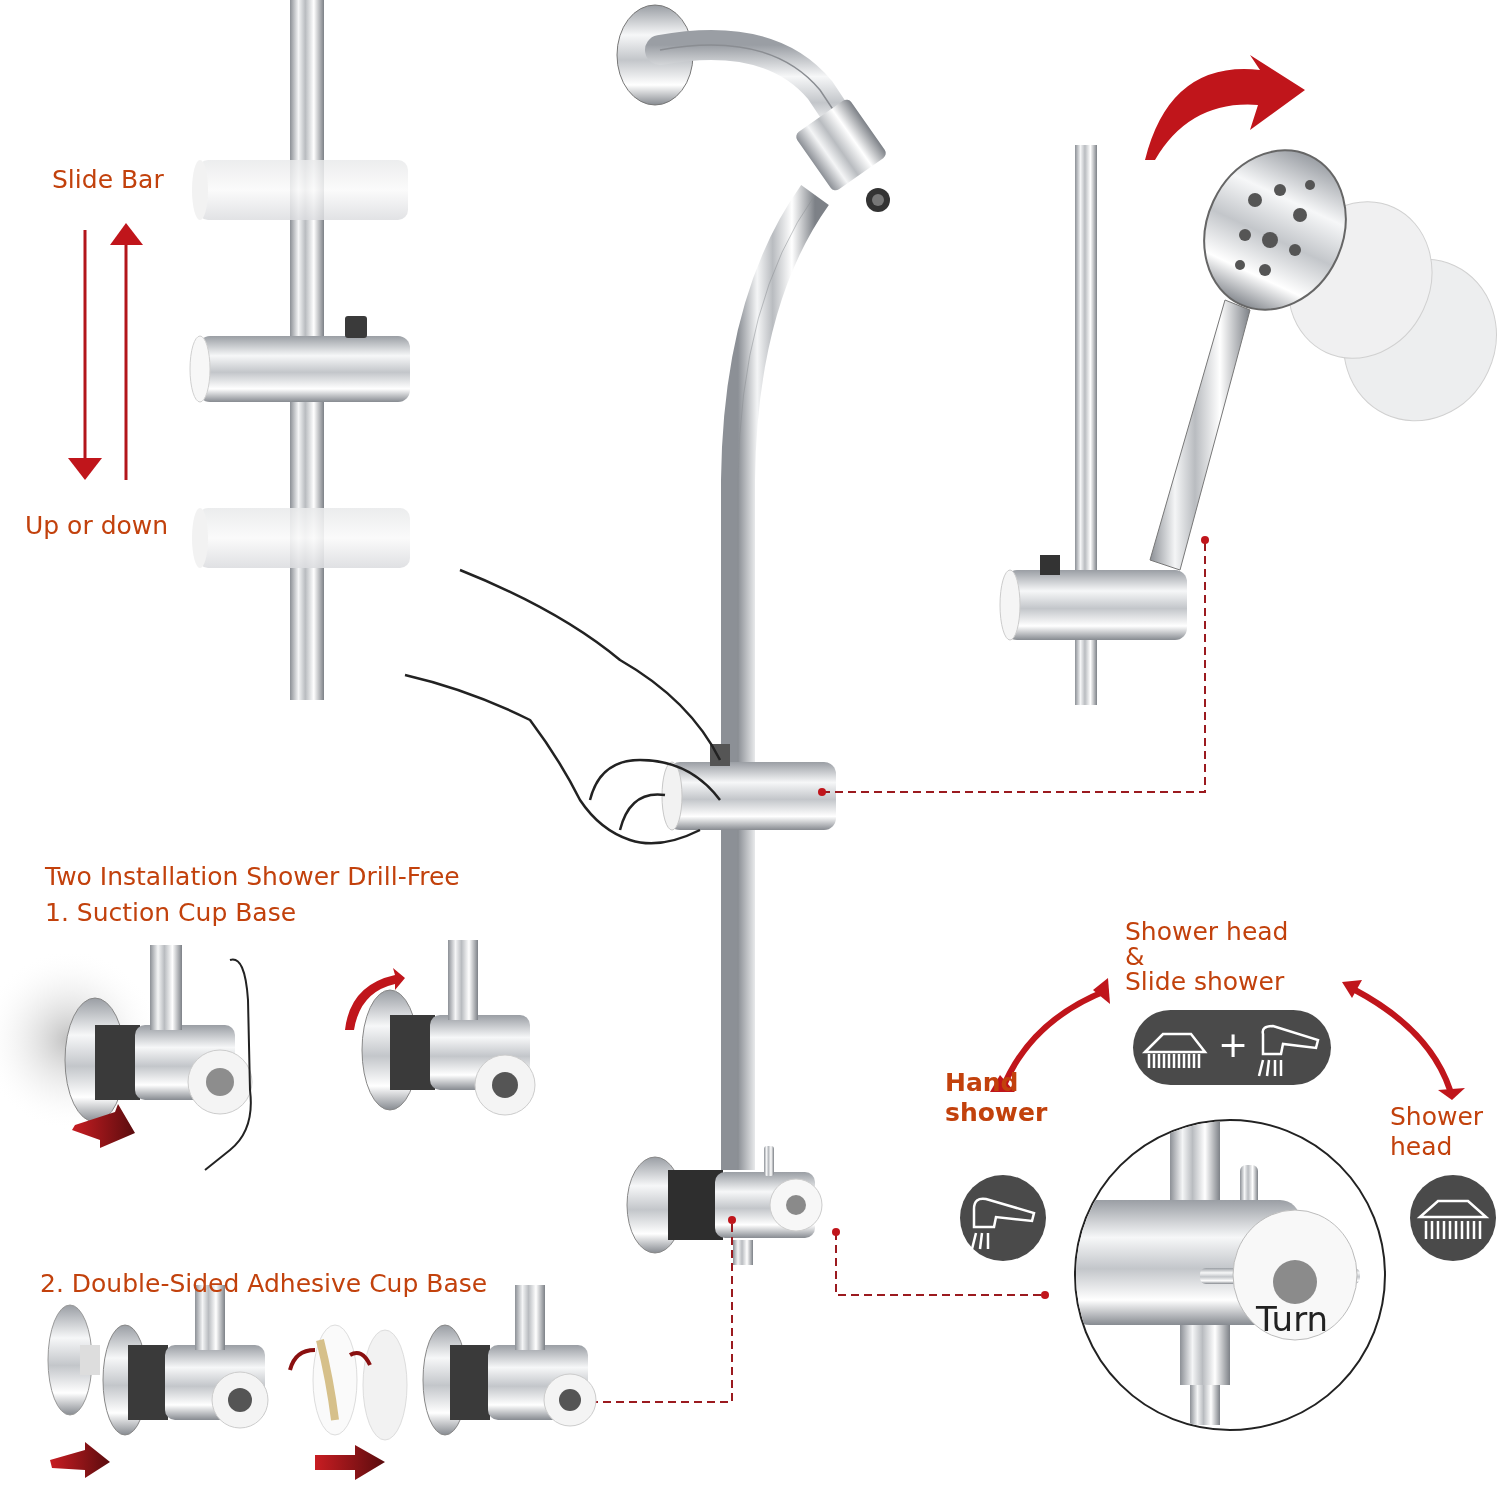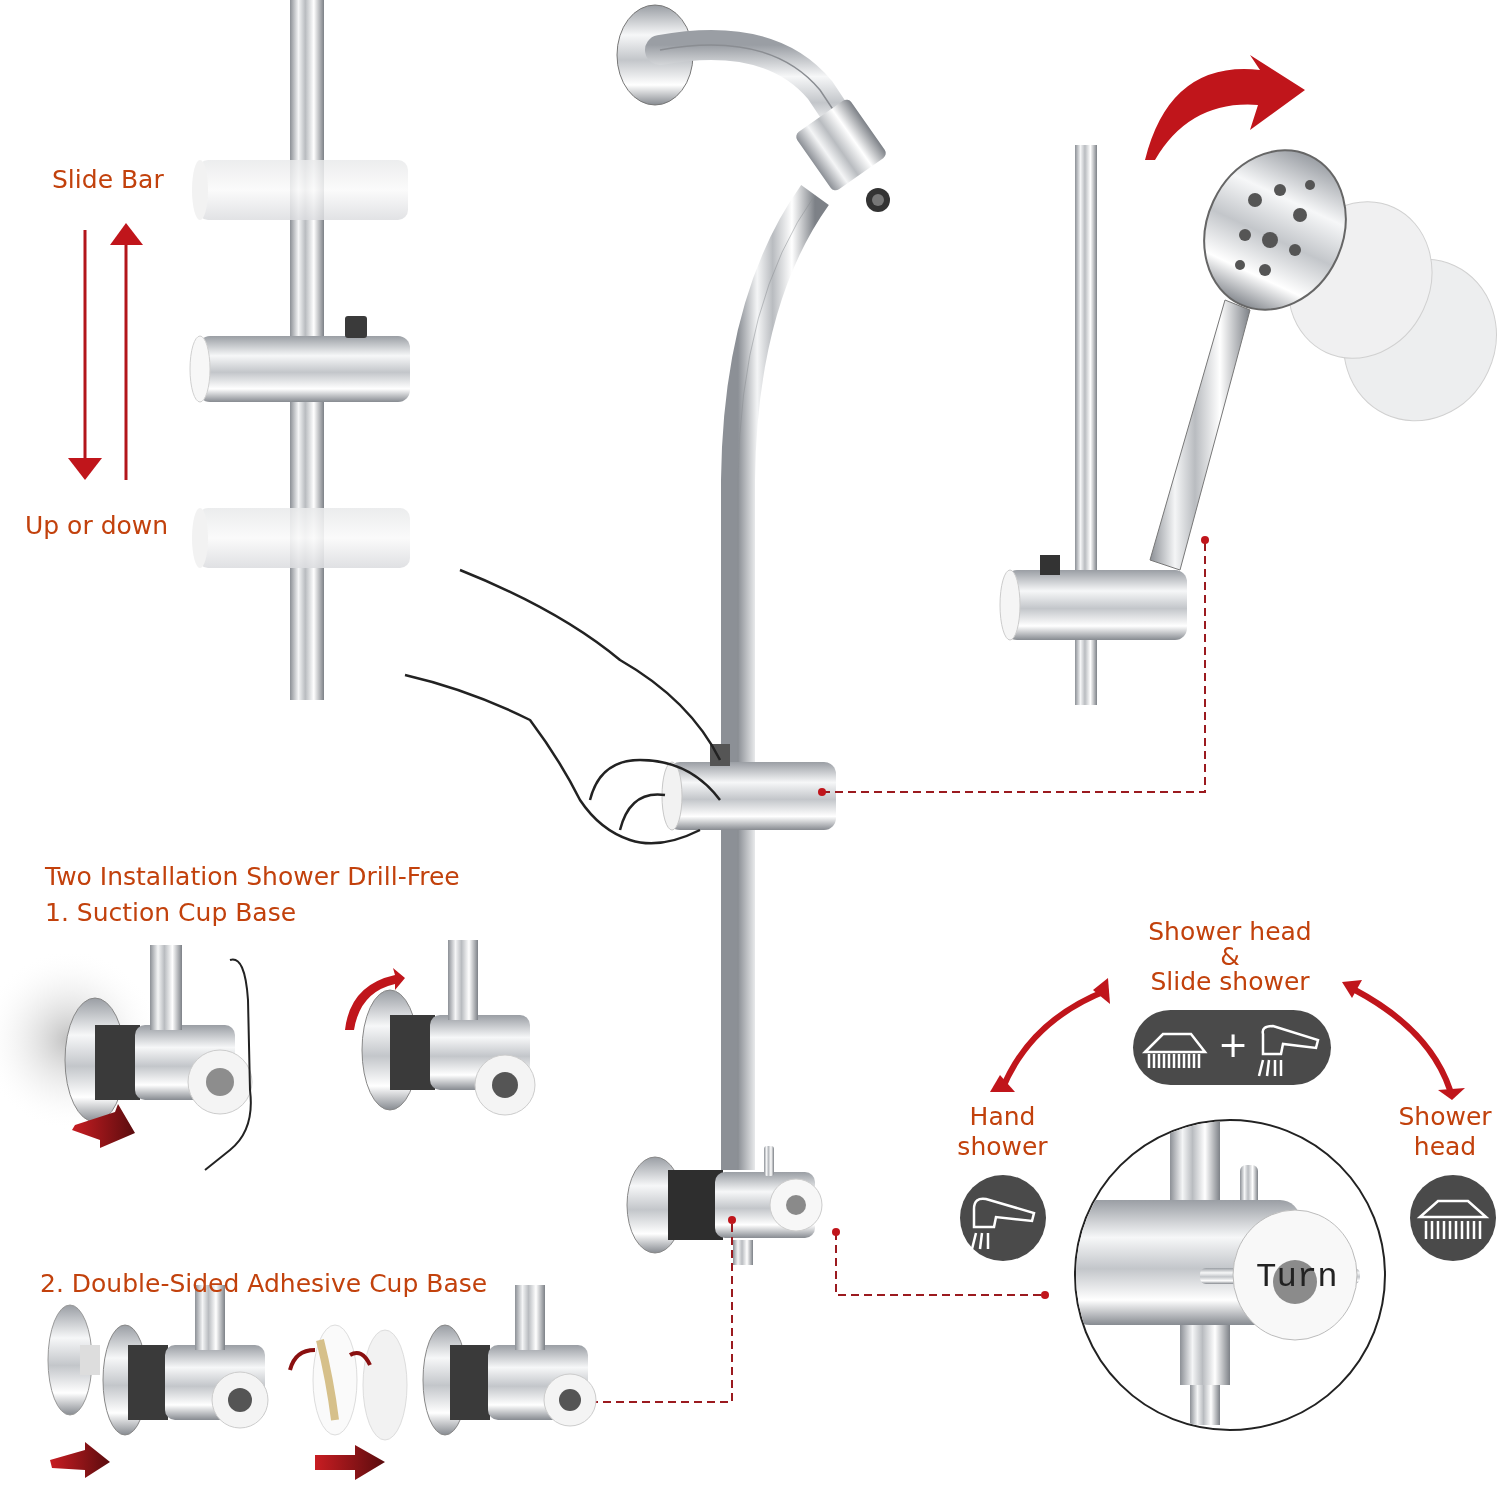--- a/index.html
+++ b/index.html
@@ -1,18 +1,18 @@
 <!DOCTYPE html>
 <html><head>
 <meta charset="utf-8">
 <style>
   html,body{margin:0;padding:0;background:#ffffff;}
   body{width:1500px;height:1486px;position:relative;overflow:hidden;font-family:"DejaVu Sans","Liberation Sans",sans-serif;}
   .lbl{position:absolute;color:#c2410c;font-size:25px;line-height:1.2;white-space:nowrap;}
-  .ctr{text-align:center;}
+  .ctr{text-align:left;}
   svg{position:absolute;left:0;top:0;}
   .abs{position:absolute;}
   .turn{position:absolute;font-family:"DejaVu Sans",sans-serif;font-size:34px;color:#222;}
 </style>
 </head>
 <body>
 
 <svg width="1500" height="1486" viewBox="0 0 1500 1486">
   <defs>
     <linearGradient id="chromeV" x1="0" x2="1" y1="0" y2="0">
@@ -222,21 +222,21 @@
 
 <div class="lbl" style="left:45px;top:862px;">Two Installation Shower Drill-Free</div>
 <div class="lbl" style="left:45px;top:898px;">1. Suction Cup Base</div>
 <div class="lbl" style="left:40px;top:1247px;margin-top:22px;">2. Double-Sided Adhesive Cup Base</div>
 
 <div class="lbl ctr" style="left:1125px;top:917px;width:210px;">
   <div>Shower head</div>
   <div style="line-height:0.8;">&amp;</div>
   <div>Slide shower</div>
 </div>
-<div class="lbl ctr" style="left:945px;top:1102px;width:115px;">
+<div class="lbl ctr" style="left:945px;top:1068px;width:115px;font-weight:bold;">
   <div>Hand</div>
   <div>shower</div>
 </div>
 <div class="lbl ctr" style="left:1390px;top:1102px;width:110px;">
   <div>Shower</div>
   <div>head</div>
 </div>
 
 <div class="abs" style="left:1133px;top:1010px;width:198px;height:75px;border-radius:38px;background:#4a4a4a;">
   <svg width="198" height="75" viewBox="0 0 198 75" style="position:absolute;left:0;top:0;">
@@ -261,13 +261,13 @@
 
 <div class="abs" style="left:1410px;top:1175px;width:86px;height:86px;border-radius:50%;background:#4a4a4a;">
   <svg width="86" height="86" viewBox="0 0 86 86" style="position:absolute;left:0;top:0;">
     <g stroke="#fff" stroke-width="2.5" fill="none">
       <path d="M10,42 L28,26 L58,26 L76,42 Z"></path>
       <path d="M16,46 V64 M22,46 V64 M28,46 V64 M34,46 V64 M40,46 V64 M46,46 V64 M52,46 V64 M58,46 V64 M64,46 V64 M70,46 V64"></path>
     </g>
   </svg>
 </div>
 
-<div class="turn" style="left:1256px;top:1258px;font-family:Liberation Mono, monospace;">Turn</div>
+<div class="turn" style="left:1256px;top:1299px;">Turn</div>
 
 </body></html>

